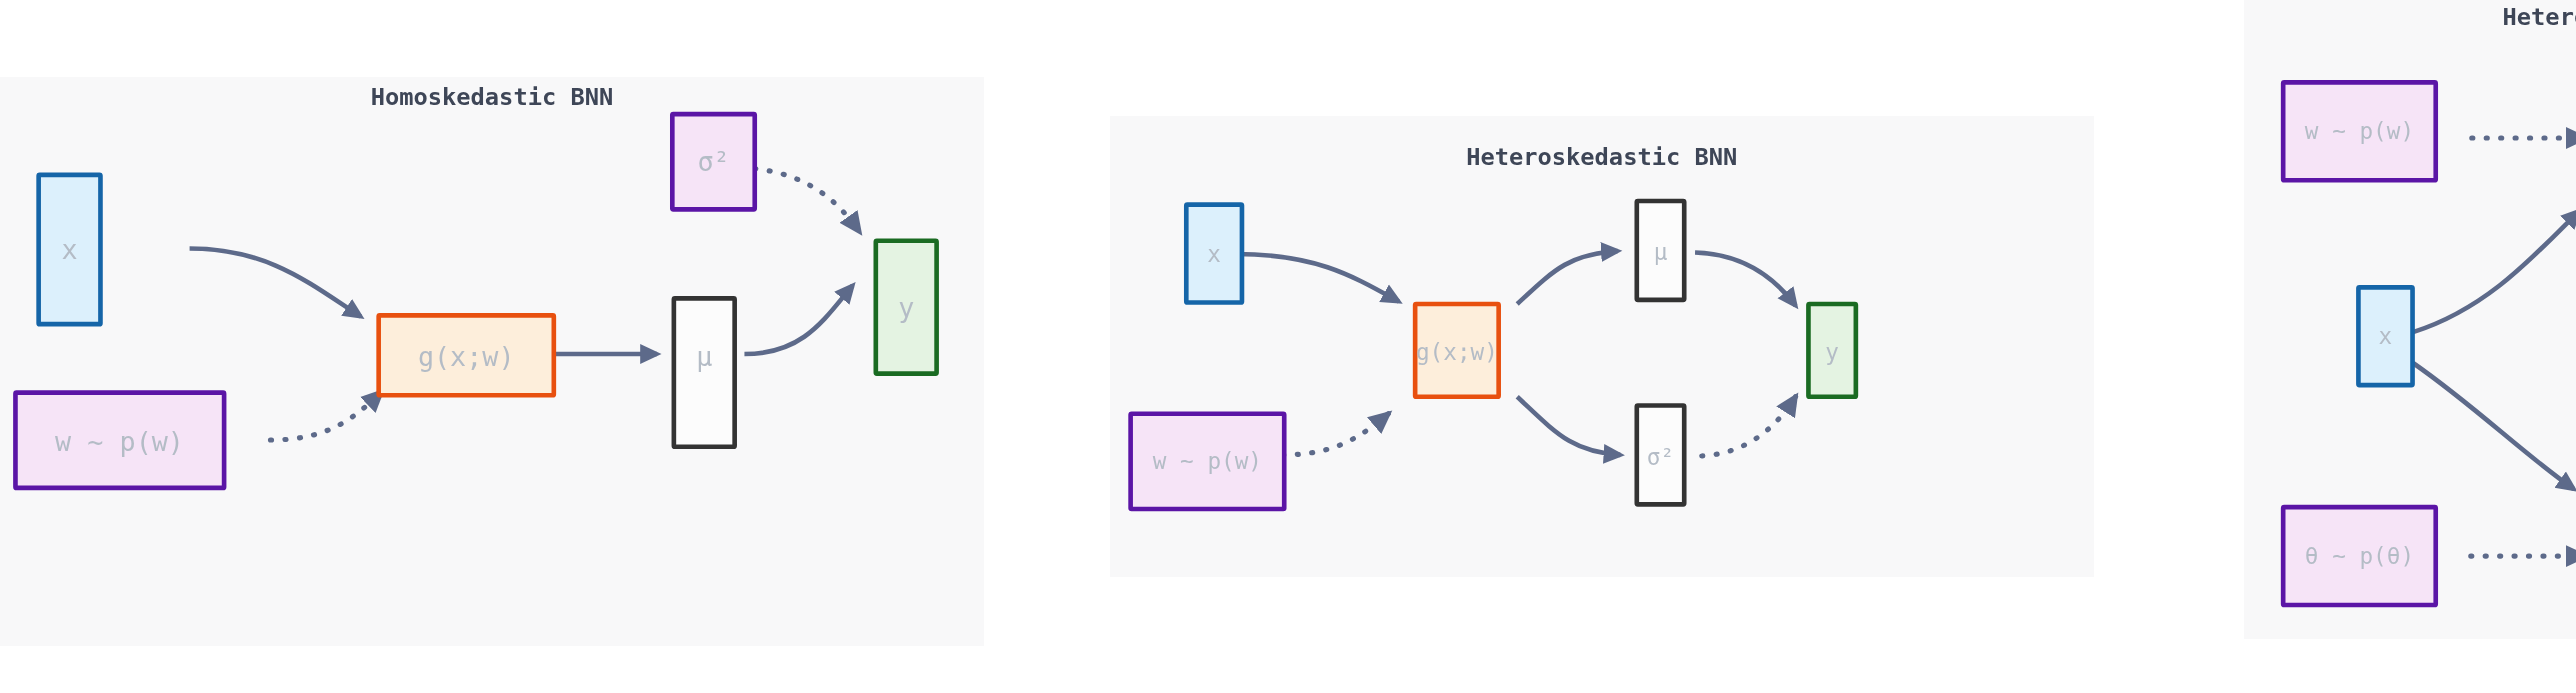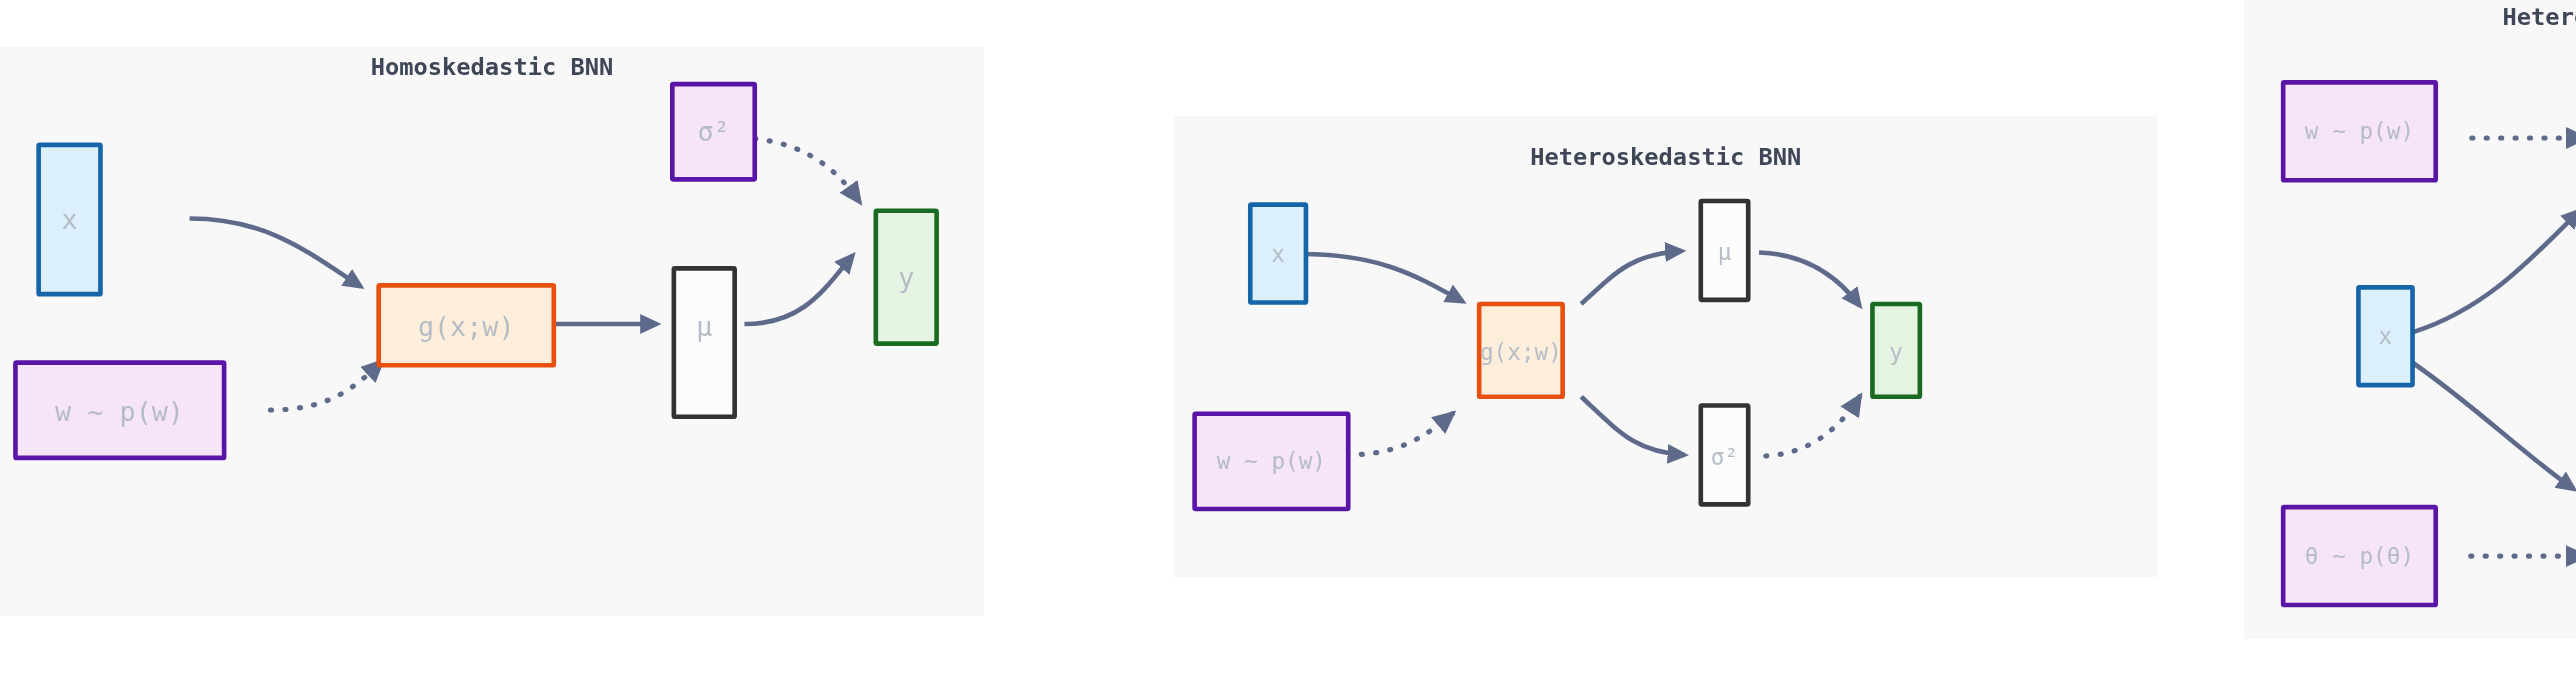--- a/index.html
+++ b/index.html
@@ -17,21 +17,21 @@
   }
   .nbox{stroke-width:9;}
   .edge{fill:none;stroke:#5d6a8a;stroke-width:9;stroke-linecap:butt;}
   .edge-dash{fill:none;stroke:#5d6a8a;stroke-width:10;stroke-linecap:round;stroke-dasharray:2 26;}
 </style>
 </head>
 <body>
 
 <div id="stage">
 
-  <div class="panel" style="left:0px;top:47px;width:984px;height:569px;">
+  <div class="panel" style="left:0px;top:77px;width:984px;height:569px;">
     <svg viewBox="0 0 1910 1105" preserveAspectRatio="none">
       <defs>
         <marker id="ah1" markerWidth="5" markerHeight="5" refX="3.6" refY="2.5" orient="auto" markerUnits="strokeWidth">
           <path d="M0,0.35 L4.6,2.5 L0,4.65 Z" fill="#5d6a8a"></path>
         </marker>
       </defs>
 
       <text class="ptitle" x="955" y="55" font-size="46">Homoskedastic BNN</text>
 
       <g>
@@ -75,21 +75,21 @@
         <text class="nlabel" x="1385" y="165" font-size="52">σ²</text>
       </g>
 
       <g>
         <rect class="nbox" x="1700" y="318" width="118" height="258" rx="2" fill="#e4f3e2" stroke="#1a6b22"></rect>
         <text class="nlabel" x="1759" y="447" font-size="52">y</text>
       </g>
     </svg>
   </div>
 
-  <div class="panel" style="left:1174px;top:116px;width:984px;height:461px;">
+  <div class="panel" style="left:1110px;top:116px;width:984px;height:461px;">
     <svg viewBox="0 0 1909 895" preserveAspectRatio="none">
       <defs>
         <marker id="ah2" markerWidth="5" markerHeight="5" refX="3.6" refY="2.5" orient="auto" markerUnits="strokeWidth">
           <path d="M0,0.35 L4.6,2.5 L0,4.65 Z" fill="#5d6a8a"></path>
         </marker>
       </defs>
 
       <text class="ptitle" x="954" y="95" font-size="46">Heteroskedastic BNN</text>
 
       <g>

